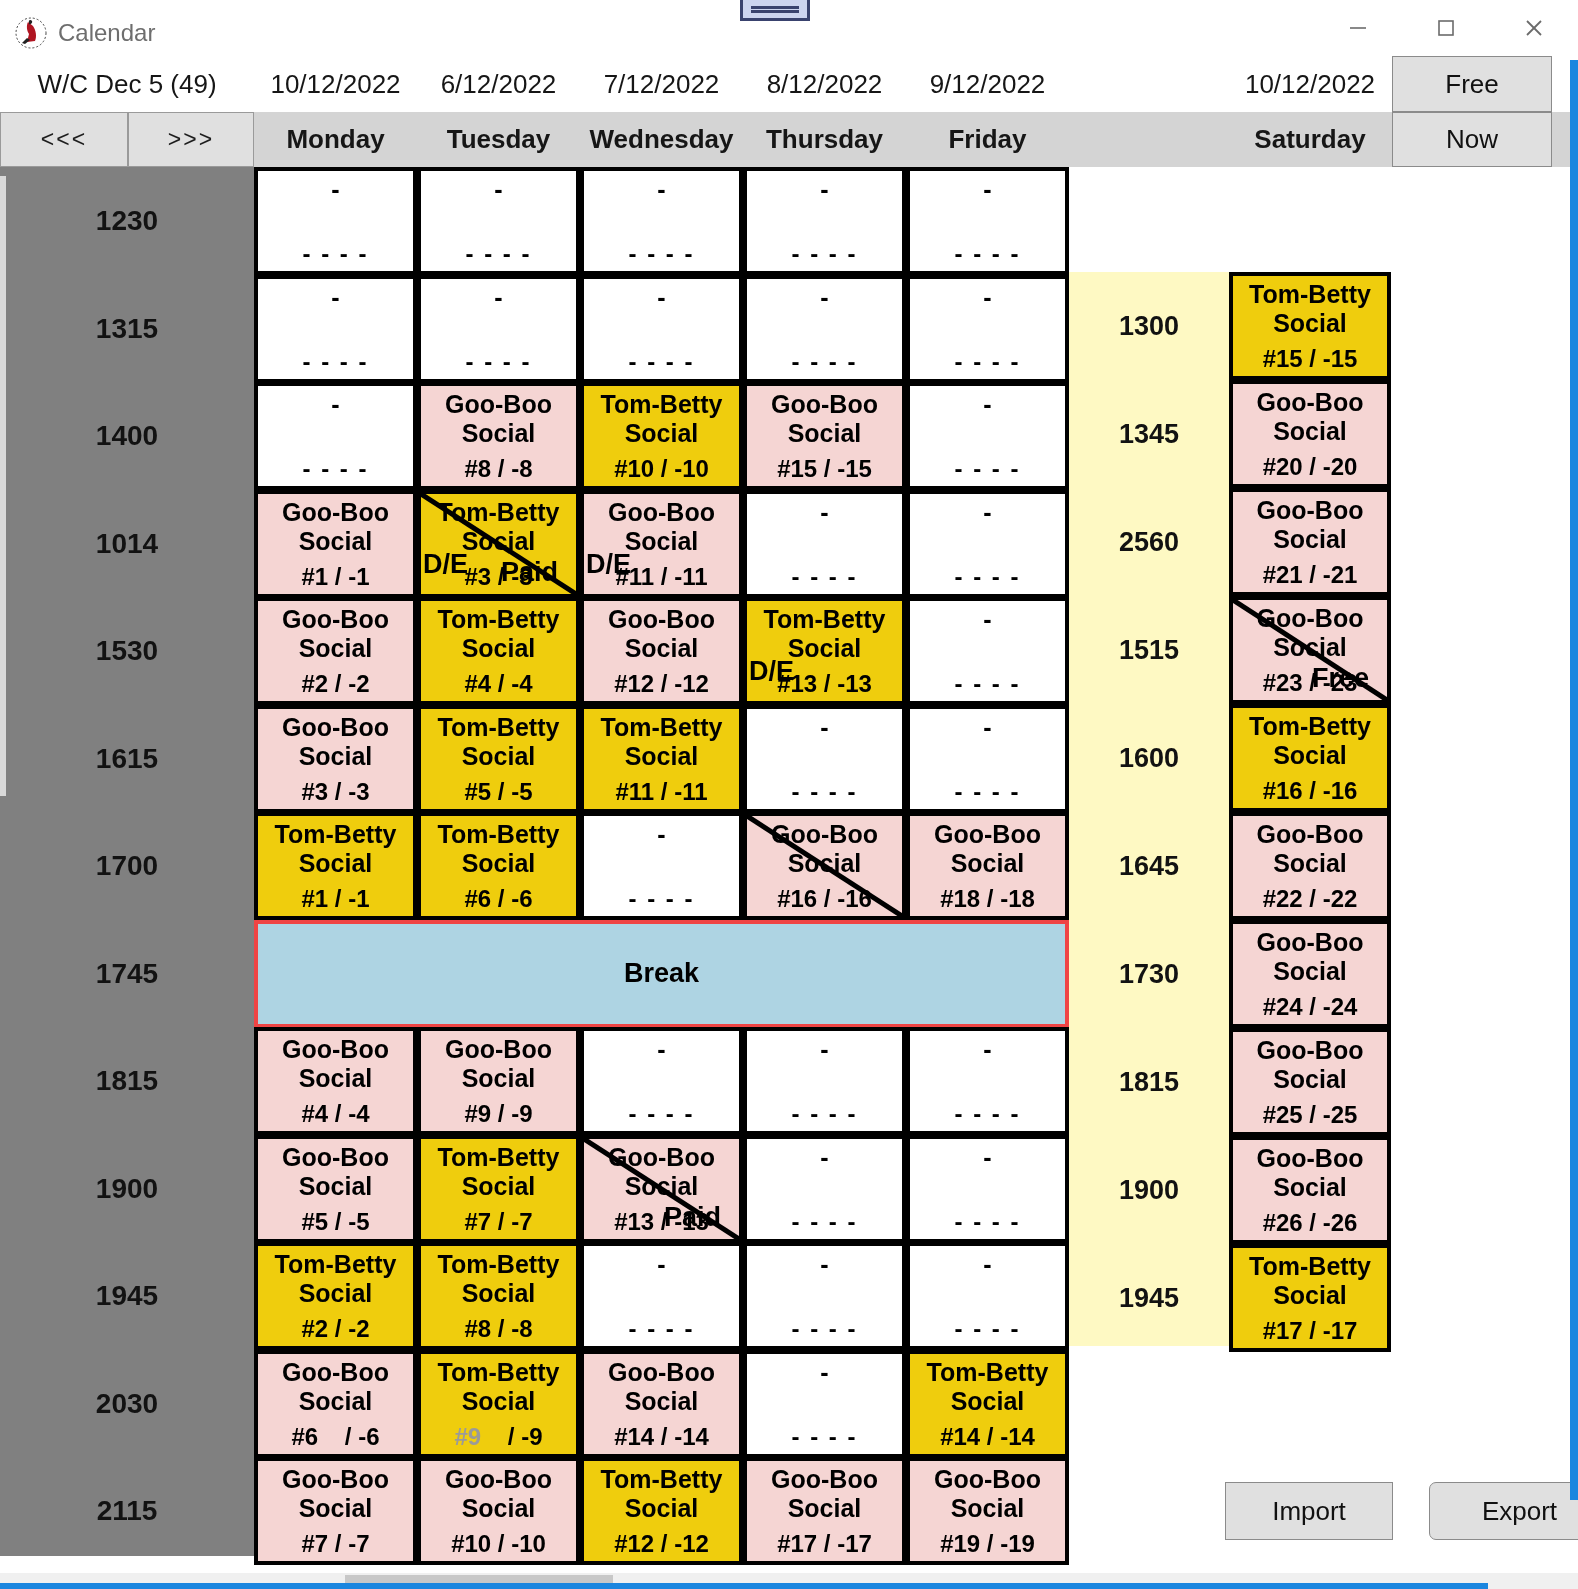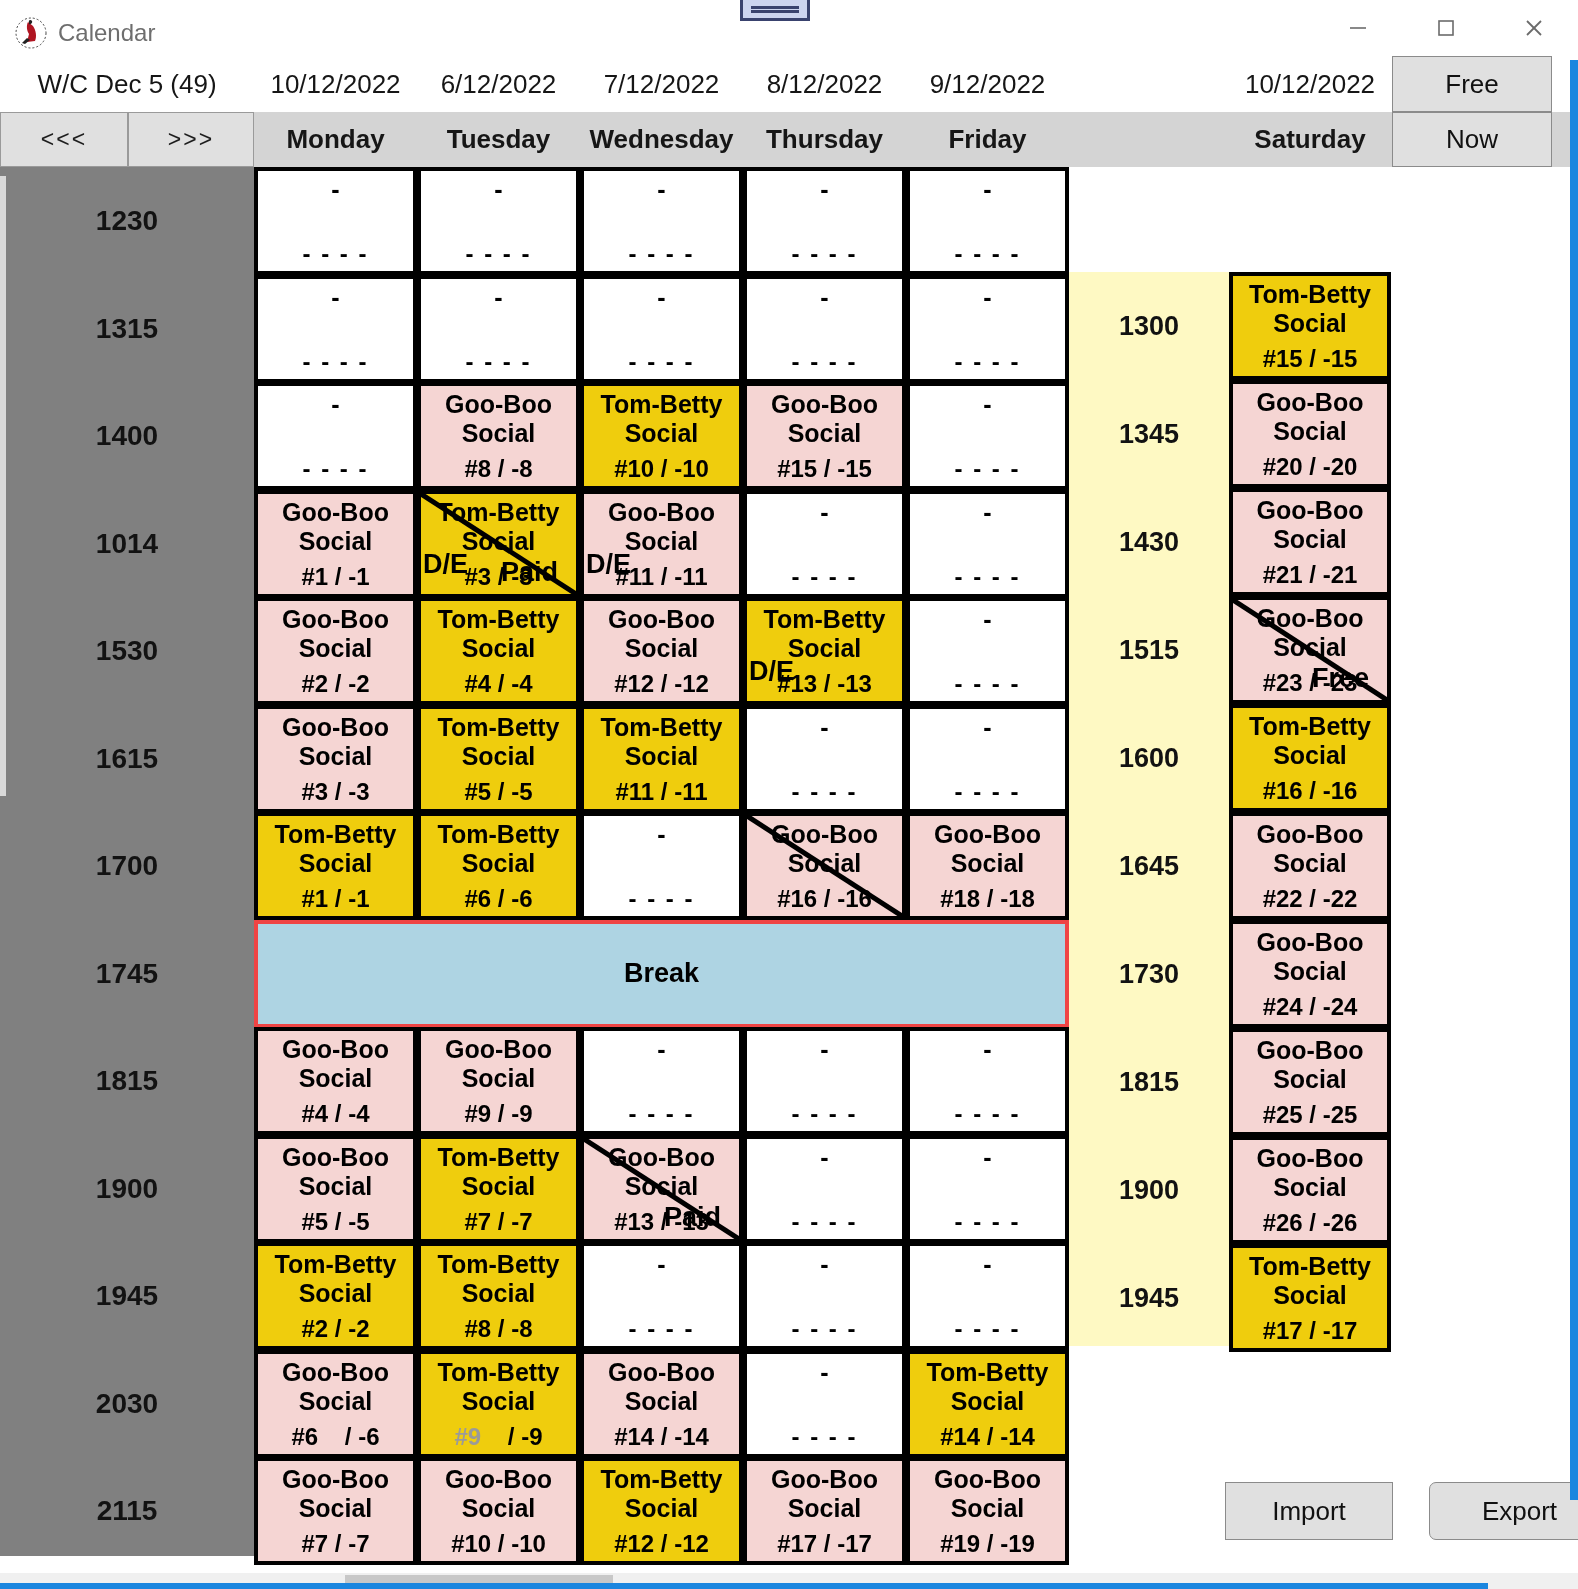--- a/index.html
+++ b/index.html
@@ -226,21 +226,21 @@
       <div class="timecell" style="top: 860px; height: 108px;">1815</div>
       <div class="timecell" style="top: 968px; height: 108px;">1900</div>
       <div class="timecell" style="top: 1075px; height: 108px;">1945</div>
       <div class="timecell" style="top: 1183px; height: 108px;">2030</div>
       <div class="timecell" style="top: 1290px; height: 108px;">2115</div>
     </div>
 
   <div class="grid-sat-times" id="saturday-times">
       <div class="timecell" style="top: 0px; height: 108px;">1300</div>
       <div class="timecell" style="top: 108px; height: 108px;">1345</div>
-      <div class="timecell" style="top: 216px; height: 108px;">1430</div>
+      <div class="timecell" style="top: 216px; height: 108px;">2560</div>
       <div class="timecell" style="top: 324px; height: 108px;">1515</div>
       <div class="timecell" style="top: 432px; height: 108px;">1600</div>
       <div class="timecell" style="top: 540px; height: 108px;">1645</div>
       <div class="timecell" style="top: 648px; height: 108px;">1730</div>
       <div class="timecell" style="top: 756px; height: 108px;">1815</div>
       <div class="timecell" style="top: 864px; height: 108px;">1900</div>
       <div class="timecell" style="top: 972px; height: 108px;">1945</div>
     </div>
 
   <div id="cells-layer">

